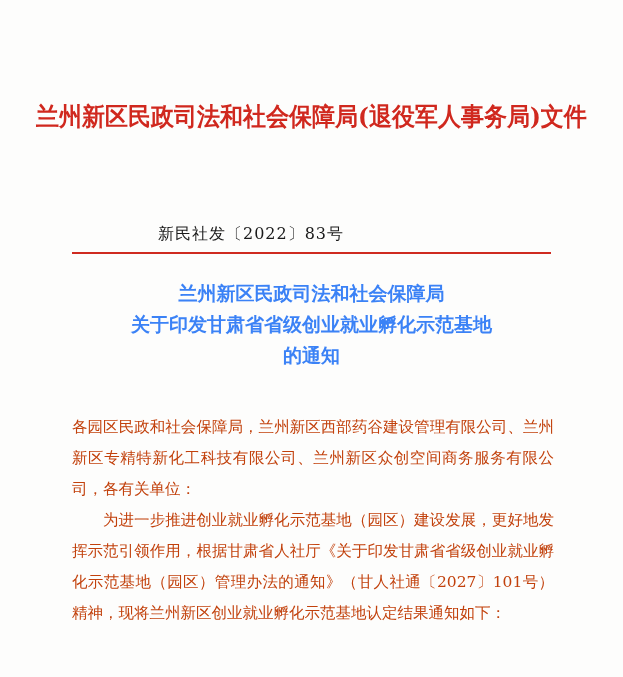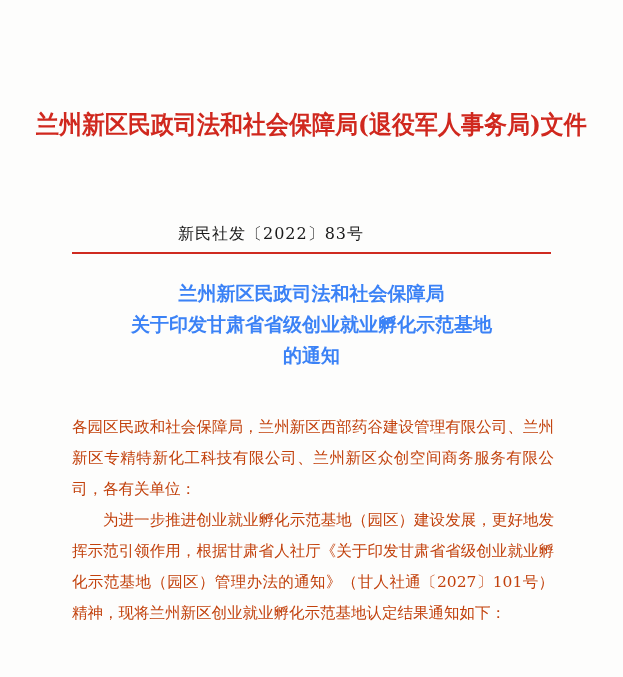--- a/index.html
+++ b/index.html
@@ -15,42 +15,41 @@
   }
   .page {
     position: relative;
     width: 623px;
     height: 677px;
     background: #fdfdfc;
     box-sizing: border-box;
   }
   .doc-header {
     position: absolute;
-    top: 108px;
+    top: 100px;
     left: 0;
     width: 623px;
     text-align: center;
   }
   .doc-header-title {
     color: #d0281e;
     font-weight: bold;
     font-size: 25px;
     letter-spacing: 0px;
     white-space: nowrap;
     font-family: "DejaVu Serif", "Liberation Serif", serif;
     transform: scaleX(0.92);
     transform-origin: center;
   }
   .doc-number-wrap {
     position: absolute;
     top: 224px;
     left: 0;
     width: 502px;
     text-align: center;
-    padding-left: 20px;
   }
   .doc-number {
     font-size: 16px;
     color: #1a1a1a;
     letter-spacing: 1px;
     font-family: "DejaVu Serif", "Liberation Serif", serif;
   }
   .red-rule {
     position: absolute;
     top: 252px;

